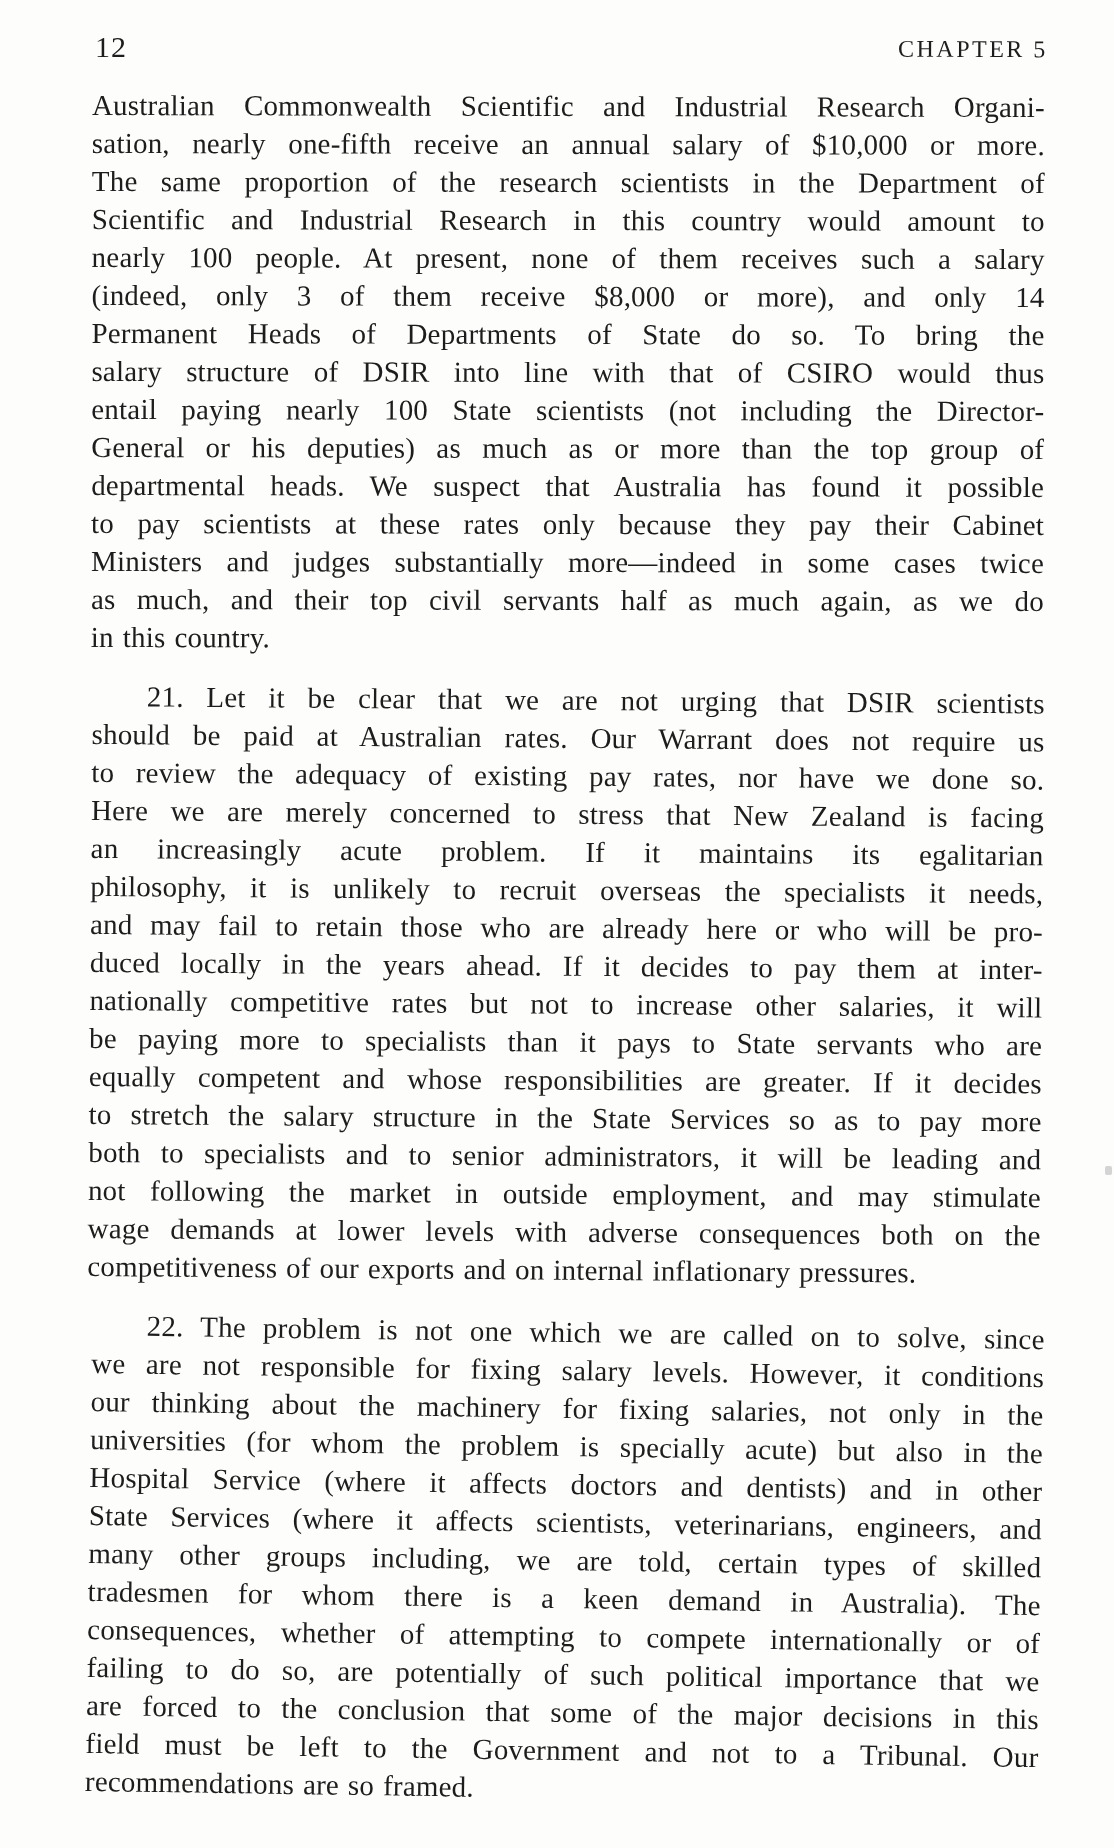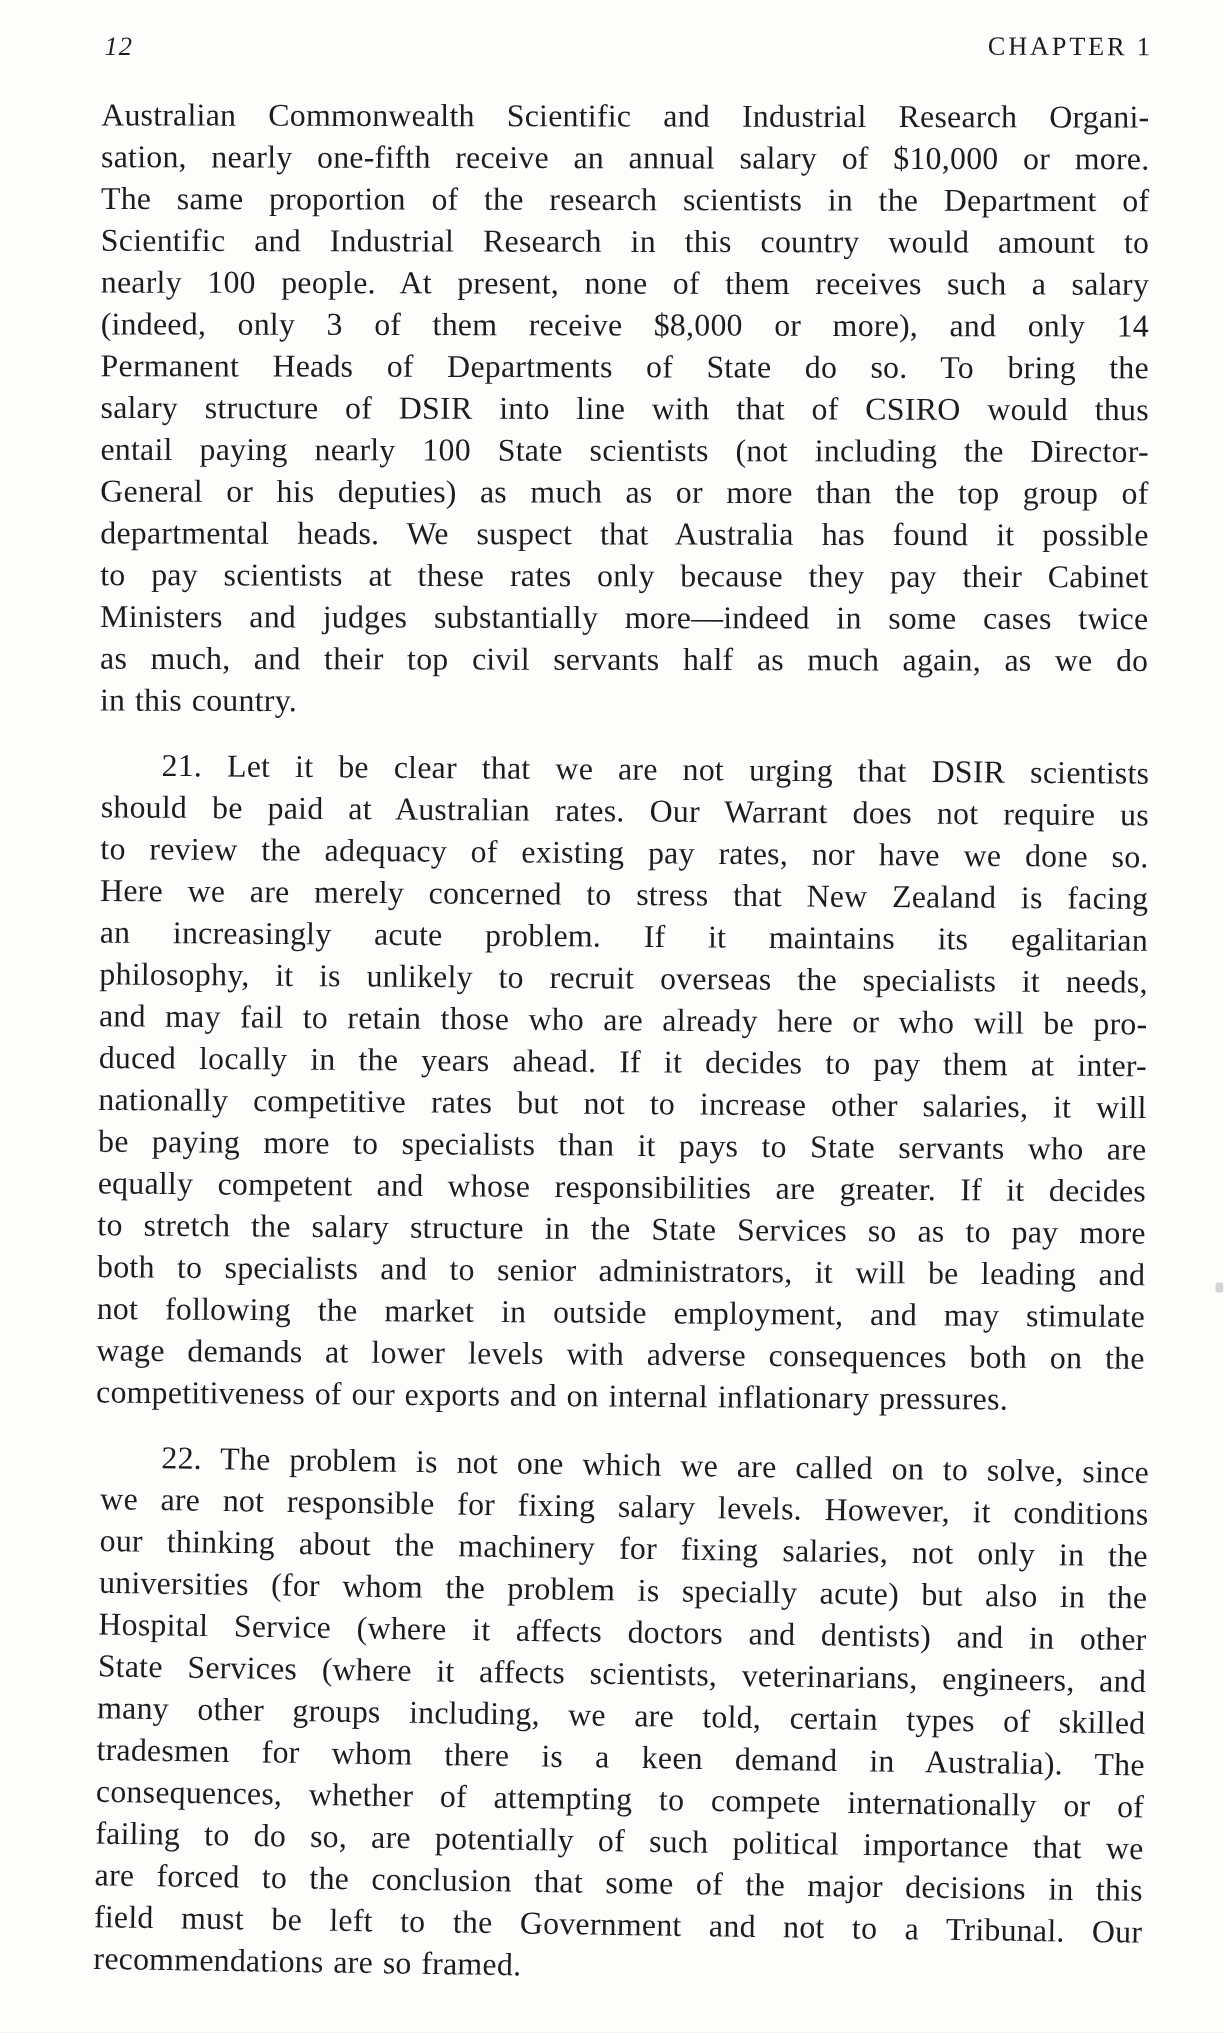--- a/index.html
+++ b/index.html
@@ -15,23 +15,22 @@
   .running-header {
     position: absolute;
     left: 95px;
     right: 66px;
     top: 30px;
     display: flex;
     justify-content: space-between;
     align-items: baseline;
   }
   .page-number {
-    font-size: 24px;
+    font-size: 30px;
     letter-spacing: 1px;
-    font-style: italic;
   }
   .running-title {
     font-size: 24px;
     letter-spacing: 2.5px;
     transform: rotate(0.2deg);
   }
   .body-text {
     position: absolute;
     left: 92px;
     top: 86px;
@@ -71,21 +70,21 @@
     opacity: 0.8;
   }
 </style>
 </head>
 <body>
 
 <div class="page">
 
   <div class="running-header">
     <span class="page-number">12</span>
-    <span class="running-title">CHAPTER 1</span>
+    <span class="running-title">CHAPTER 5</span>
   </div>
 
   <div class="body-text">
     <div class="para skew-a">
         <div class="line">Australian Commonwealth Scientific and Industrial Research Organi-</div>
         <div class="line">sation, nearly one-fifth receive an annual salary of $10,000 or more.</div>
         <div class="line">The same proportion of the research scientists in the Department of</div>
         <div class="line">Scientific and Industrial Research in this country would amount to</div>
         <div class="line">nearly 100 people. At present, none of them receives such a salary</div>
         <div class="line">(indeed, only 3 of them receive $8,000 or more), and only 14</div>

